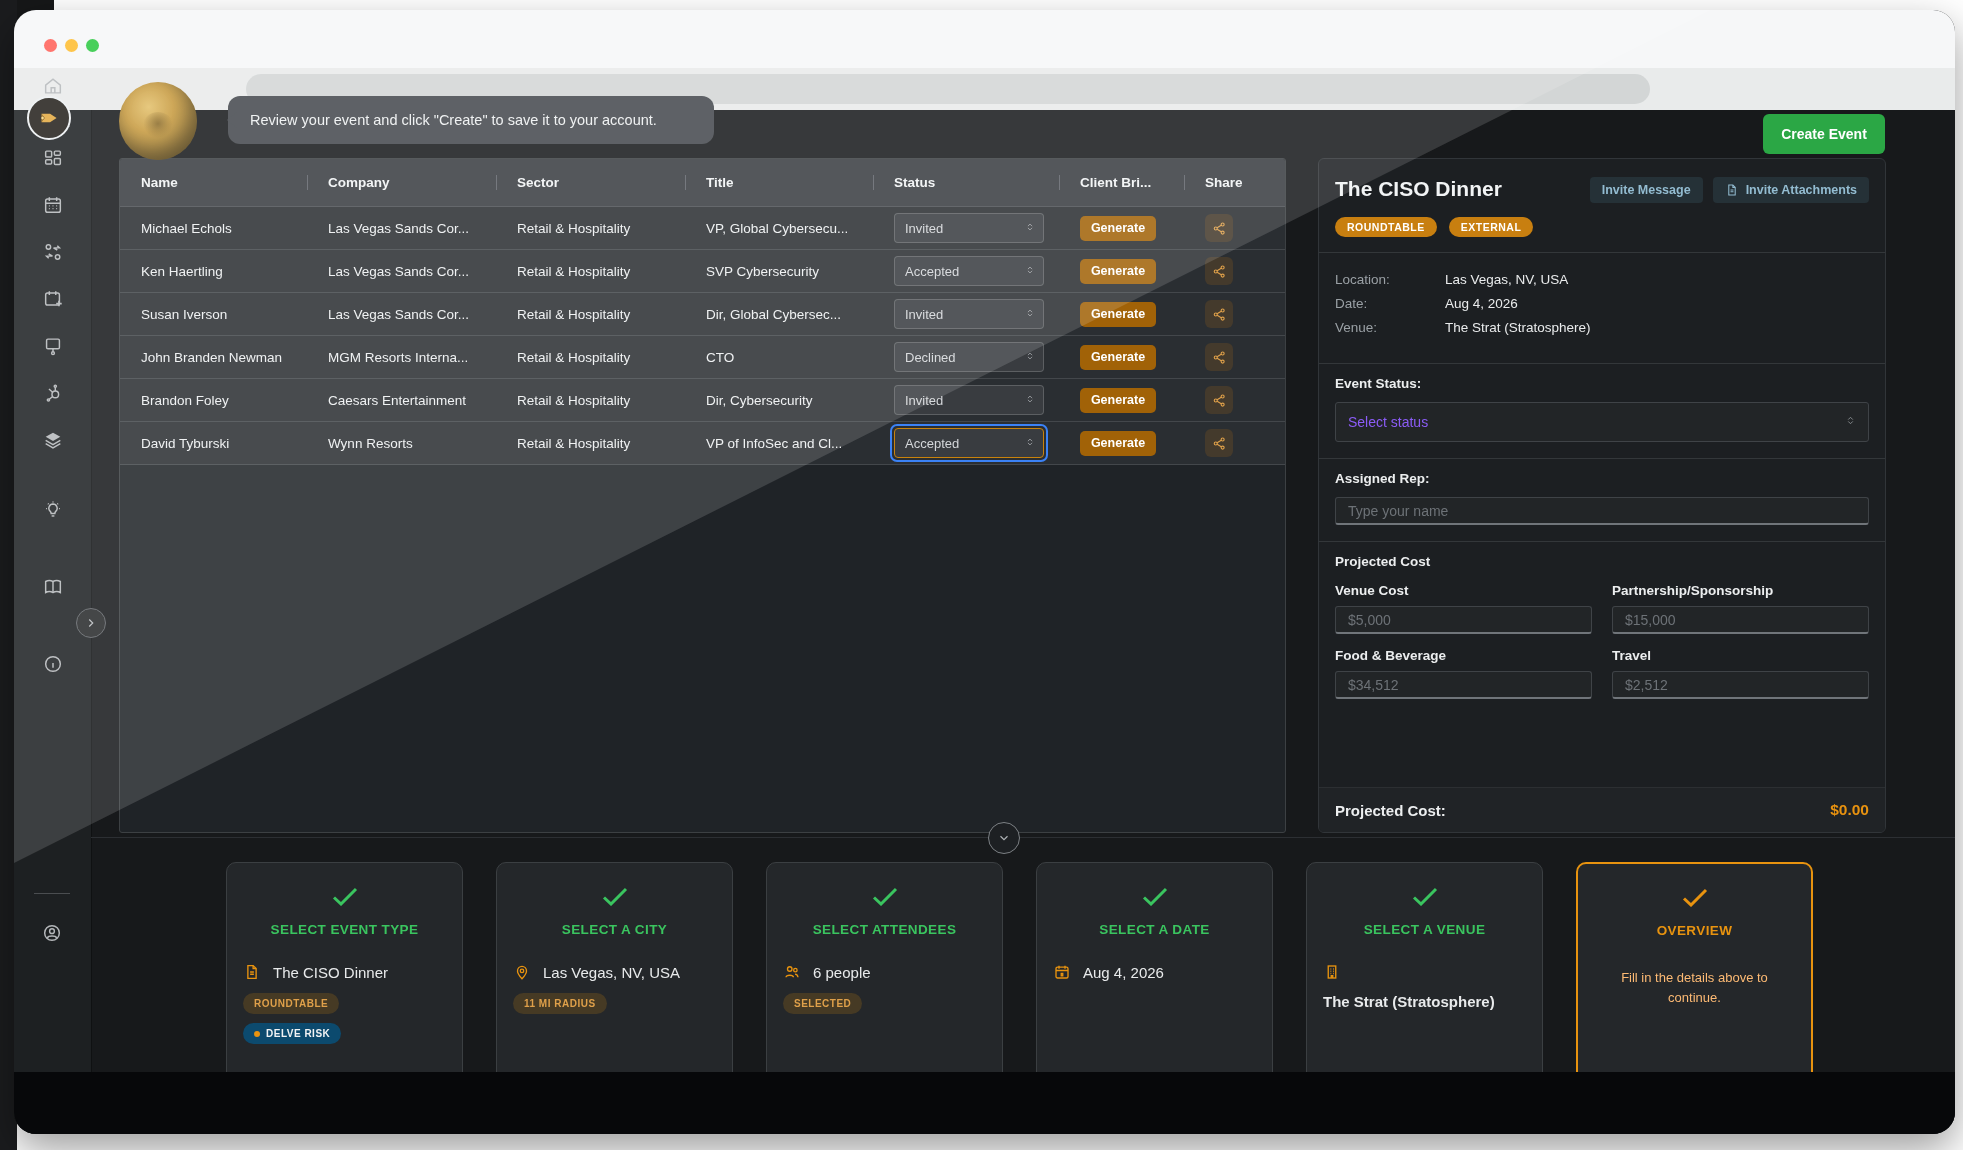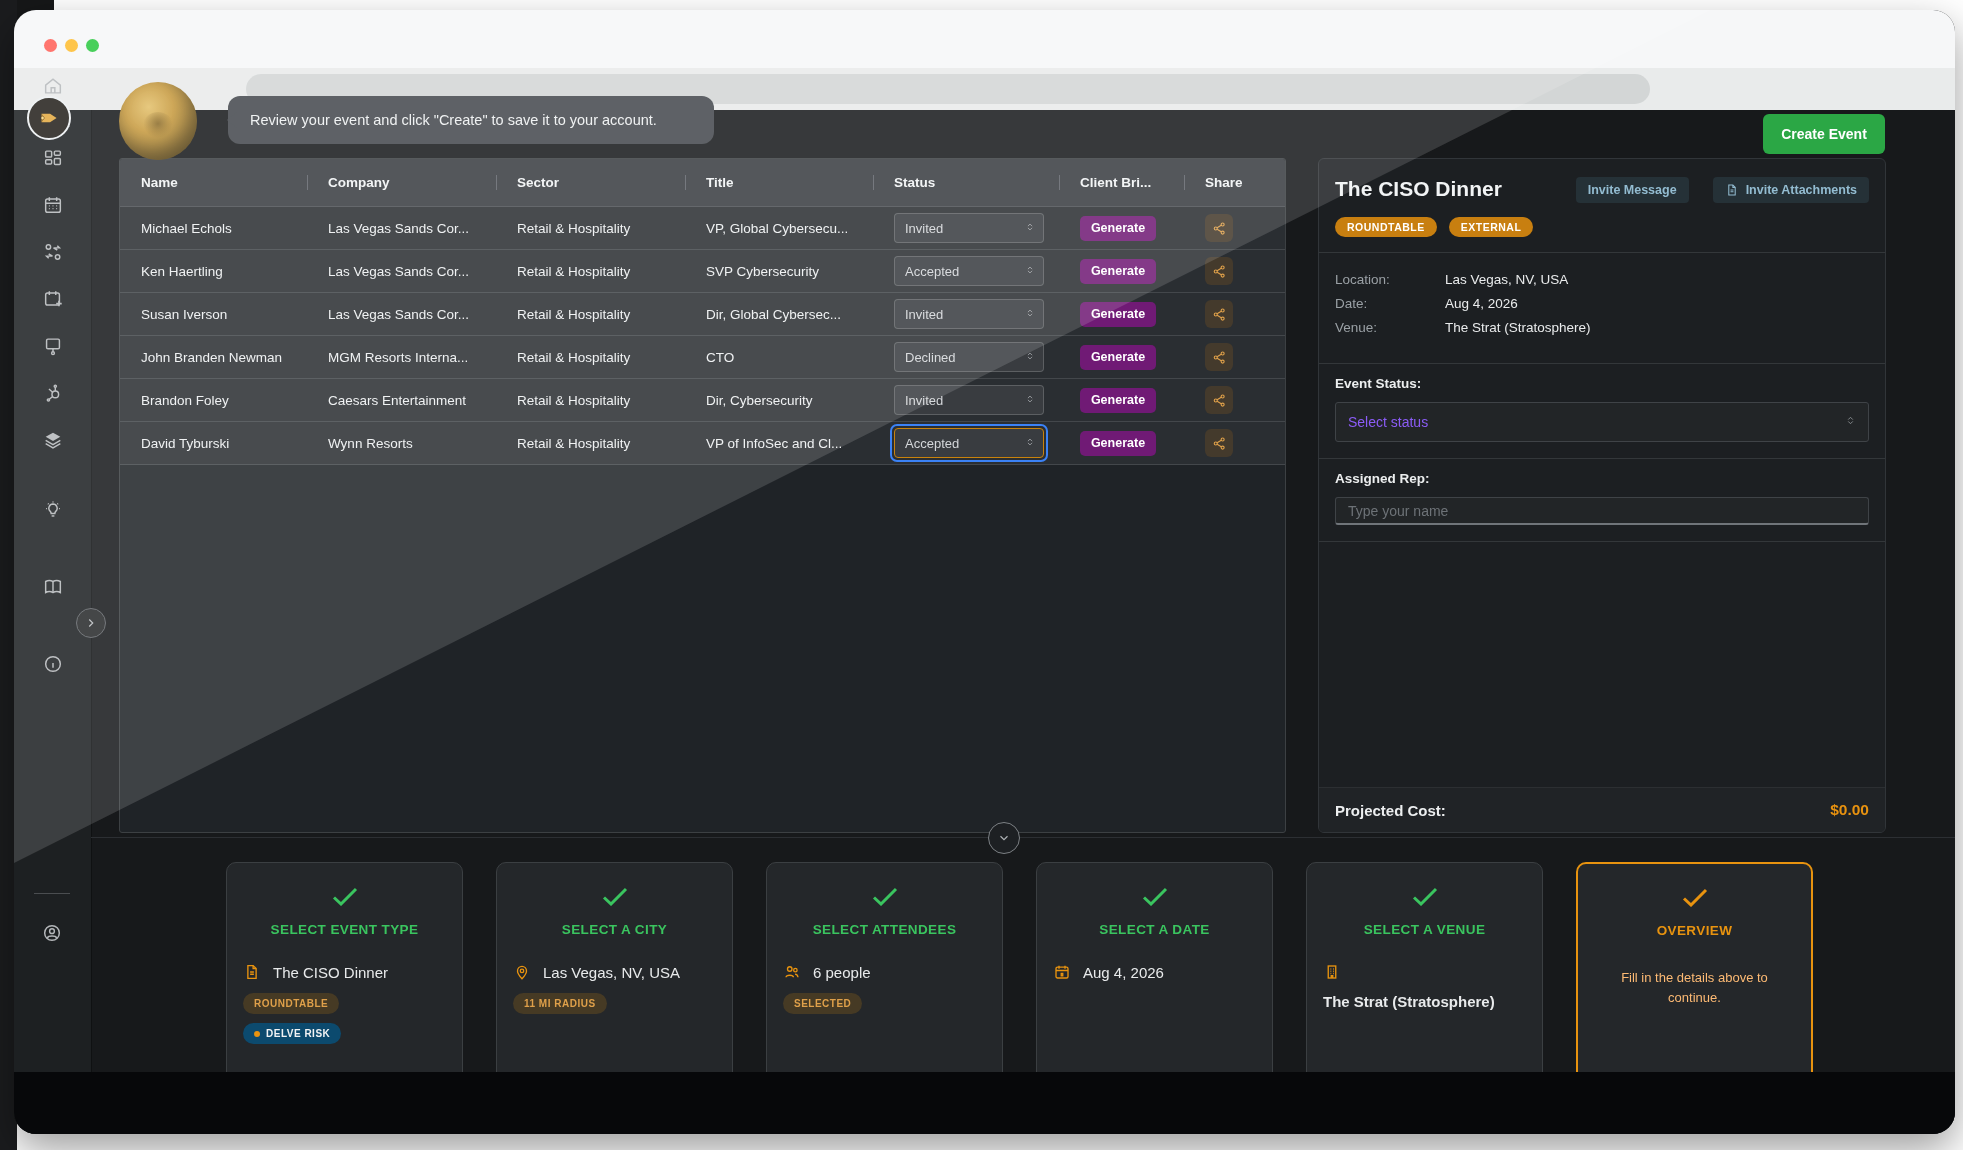--- a/index.html
+++ b/index.html
@@ -54,30 +54,30 @@
   .thead .cell{position:relative;padding-left:21px;}
   .thead .cell + .cell::before{content:"";position:absolute;left:0;top:50%;transform:translateY(-50%);width:1px;height:18px;background:#60646a;}
   .trow{height:42px;background:#2a2e32;border-bottom:1px solid #43474b;color:#eef0f1;font-size:13.5px;}
   .cell{padding-left:21px;white-space:nowrap;overflow:hidden;text-overflow:ellipsis;}
   .sel{width:150px;height:30px;background:rgba(255,255,255,.07);border:1px solid rgba(255,255,255,.18);
     border-radius:4px;display:flex;align-items:center;justify-content:space-between;
     padding:0 8px 0 10px;box-sizing:border-box;color:#d4d7da;font-size:13px;}
   .sel .chev{color:#9ca0a4;}
   .sel-wrap-selected{display:inline-block;border:2px solid #3b82f6;border-radius:7px;padding:2px;margin-left:-4px;}
   .sel-wrap-selected .sel{border-color:#c9830c;}
-  .gen-btn{width:76px;height:25px;border-radius:5px;background:#701a75;color:#fff;font-size:12.5px;font-weight:bold;
+  .gen-btn{width:76px;height:25px;border-radius:5px;background:#a16207;color:#fff;font-size:12.5px;font-weight:bold;
     display:flex;align-items:center;justify-content:center;}
   .share-btn{width:28px;height:28px;border-radius:6px;background:#443a2c;display:flex;align-items:center;justify-content:center;color:#dfa04a;}
 
   
   .panel{position:absolute;left:1304px;top:148px;width:568px;height:675px;background:#1c1f22;border:1px solid #313539;
     border-radius:6px;box-sizing:border-box;display:flex;flex-direction:column;overflow:hidden;}
   .p-head{display:flex;justify-content:space-between;align-items:flex-start;padding:18px 16px 0 16px;}
   .p-title{color:#f2f4f5;font-size:21px;font-weight:bold;}
-  .p-btns{display:flex;gap:24px;}
+  .p-btns{display:flex;gap:10px;}
   .p-btn{background:#253137;color:#93bcd1;font-size:12.5px;font-weight:bold;border-radius:4px;
     padding:6px 12px;display:flex;align-items:center;gap:7px;}
   .badges{display:flex;gap:12px;padding:14px 16px 0 16px;}
   .badge{background:#c87f10;color:#fff;font-size:10.5px;font-weight:bold;letter-spacing:.5px;border-radius:10px;padding:4px 12px;}
   .p-hr{border-top:1px solid #33373a;margin-top:15px;}
   .p-details{padding:10px 16px 4px 16px;}
   .p-drow{display:flex;margin:9px 0;font-size:13.5px;}
   .p-dlabel{width:110px;color:#9aa0a5;}
   .p-dvalue{color:#e9ebec;}
   .p-section{padding:12px 16px;}
@@ -472,20 +472,41 @@
               <path d="M7 10l5-5 5 5M7 14l5 5 5-5"></path>
             </svg></span>
       </div>
     </div>
     <div class="p-hr" style="margin-top:4px"></div>
     <div class="p-section">
       <div class="p-label">Assigned Rep:</div>
       <input class="p-input" placeholder="Type your name" style="">
     </div>
     <div class="p-hr" style="margin-top:4px"></div>
+    <div class="p-section" style="padding-bottom:0">
+      <div class="p-label">Projected Cost</div>
+      <div class="cost-grid">
+        <div>
+          <div class="cost-label">Venue Cost</div>
+          <input class="p-input" style="margin-top: 8px;" placeholder="$5,000">
+        </div>
+        <div>
+          <div class="cost-label">Partnership/Sponsorship</div>
+          <input class="p-input" style="margin-top: 8px;" placeholder="$15,000">
+        </div>
+        <div>
+          <div class="cost-label">Food &amp; Beverage</div>
+          <input class="p-input" style="margin-top: 8px;" placeholder="$34,512">
+        </div>
+        <div>
+          <div class="cost-label">Travel</div>
+          <input class="p-input" style="margin-top: 8px;" placeholder="$2,512">
+        </div>
+      </div>
+    </div>
     <div class="p-total">
       <span class="p-total-label">Projected Cost:</span>
       <span class="p-total-value">$0.00</span>
     </div>
   </div>
 
   <div class="bottom-line"></div>
   <div class="scroll-chip">
     <svg width="14" height="14" viewBox="0 0 24 24" fill="none" stroke="currentColor" stroke-width="2">
         <path d="M6 9l6 6 6-6"></path>

